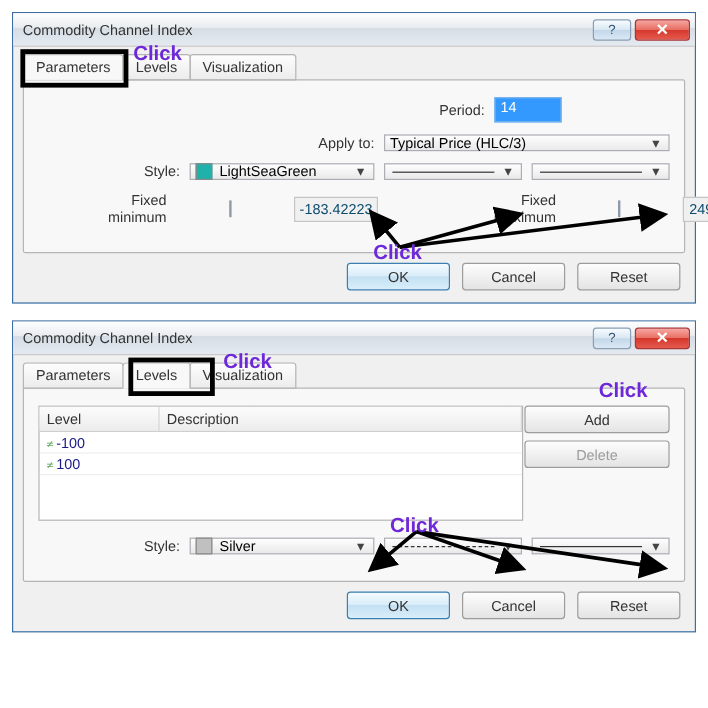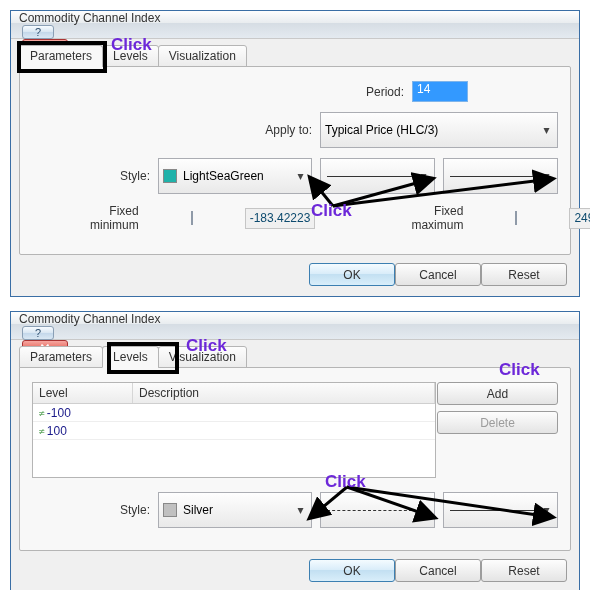--- a/index.html
+++ b/index.html
@@ -16,24 +16,23 @@
   .dialog {
     border: 1px solid #3a6ea5;
     background: #f0f0f0;
     margin-bottom: 14px;
     position: relative;
   }
   .titlebar {
     height: 28px;
     background: linear-gradient(to bottom, #fefefe 0%, #e8ecef 45%, #d6dde4 46%, #e4eaf0 100%);
     display: flex;
-    align-items: flex-start;
+    align-items: center;
     padding: 0 4px 0 8px;
     border-bottom: 1px solid #c9c9c9;
-    flex-direction: column;
   }
   .title-text { flex: 1; color: #333; font-size: 12px; }
   .title-btn {
     width: 32px; height: 18px;
     border: 1px solid #8a9fb5;
     border-radius: 3px;
     margin-left: 3px;
     display: flex; align-items: center; justify-content: center;
     background: linear-gradient(to bottom, #f7fbff 0%, #d8e6f2 50%, #c3d7ea 51%, #dae8f4 100%);
     color: #30506f;
@@ -91,21 +90,21 @@
     width: 56px; height: 21px;
     border: 1px solid #7eb4ea;
     background: #fff;
     padding: 0 4px;
     font-size: 12px;
   }
   .num-input.sel {
     background: #3399ff; color: #fff;
   }
   .combo {
-    height: 36px;
+    height: 14px;
     border: 1px solid #abadb3;
     background: linear-gradient(to bottom, #fefefe, #e9e9e9);
     display: flex; align-items: center;
     padding: 0 4px;
     position: relative;
     font-size: 12px;
   }
   .combo .drop {
     position: absolute; right: 2px; top: 2px; bottom: 2px;
     width: 17px;
@@ -135,20 +134,21 @@
     border: 1px solid #c5c5c5;
     background: #f0f0f0;
     color: #0c4a6e;
     padding: 0 4px;
     display: flex; align-items: center;
     font-size: 12px;
   }
   .button-row {
     display: flex;
     justify-content: flex-end;
+    gap: 10px;
     padding: 8px 4px 2px 4px;
   }
   .btn {
     width: 86px; height: 23px;
     border: 1px solid #9c9c9c;
     border-radius: 3px;
     background: linear-gradient(to bottom, #fdfdfd, #e4e4e4);
     display: flex; align-items: center; justify-content: center;
     font-size: 12px;
     color: #333;

